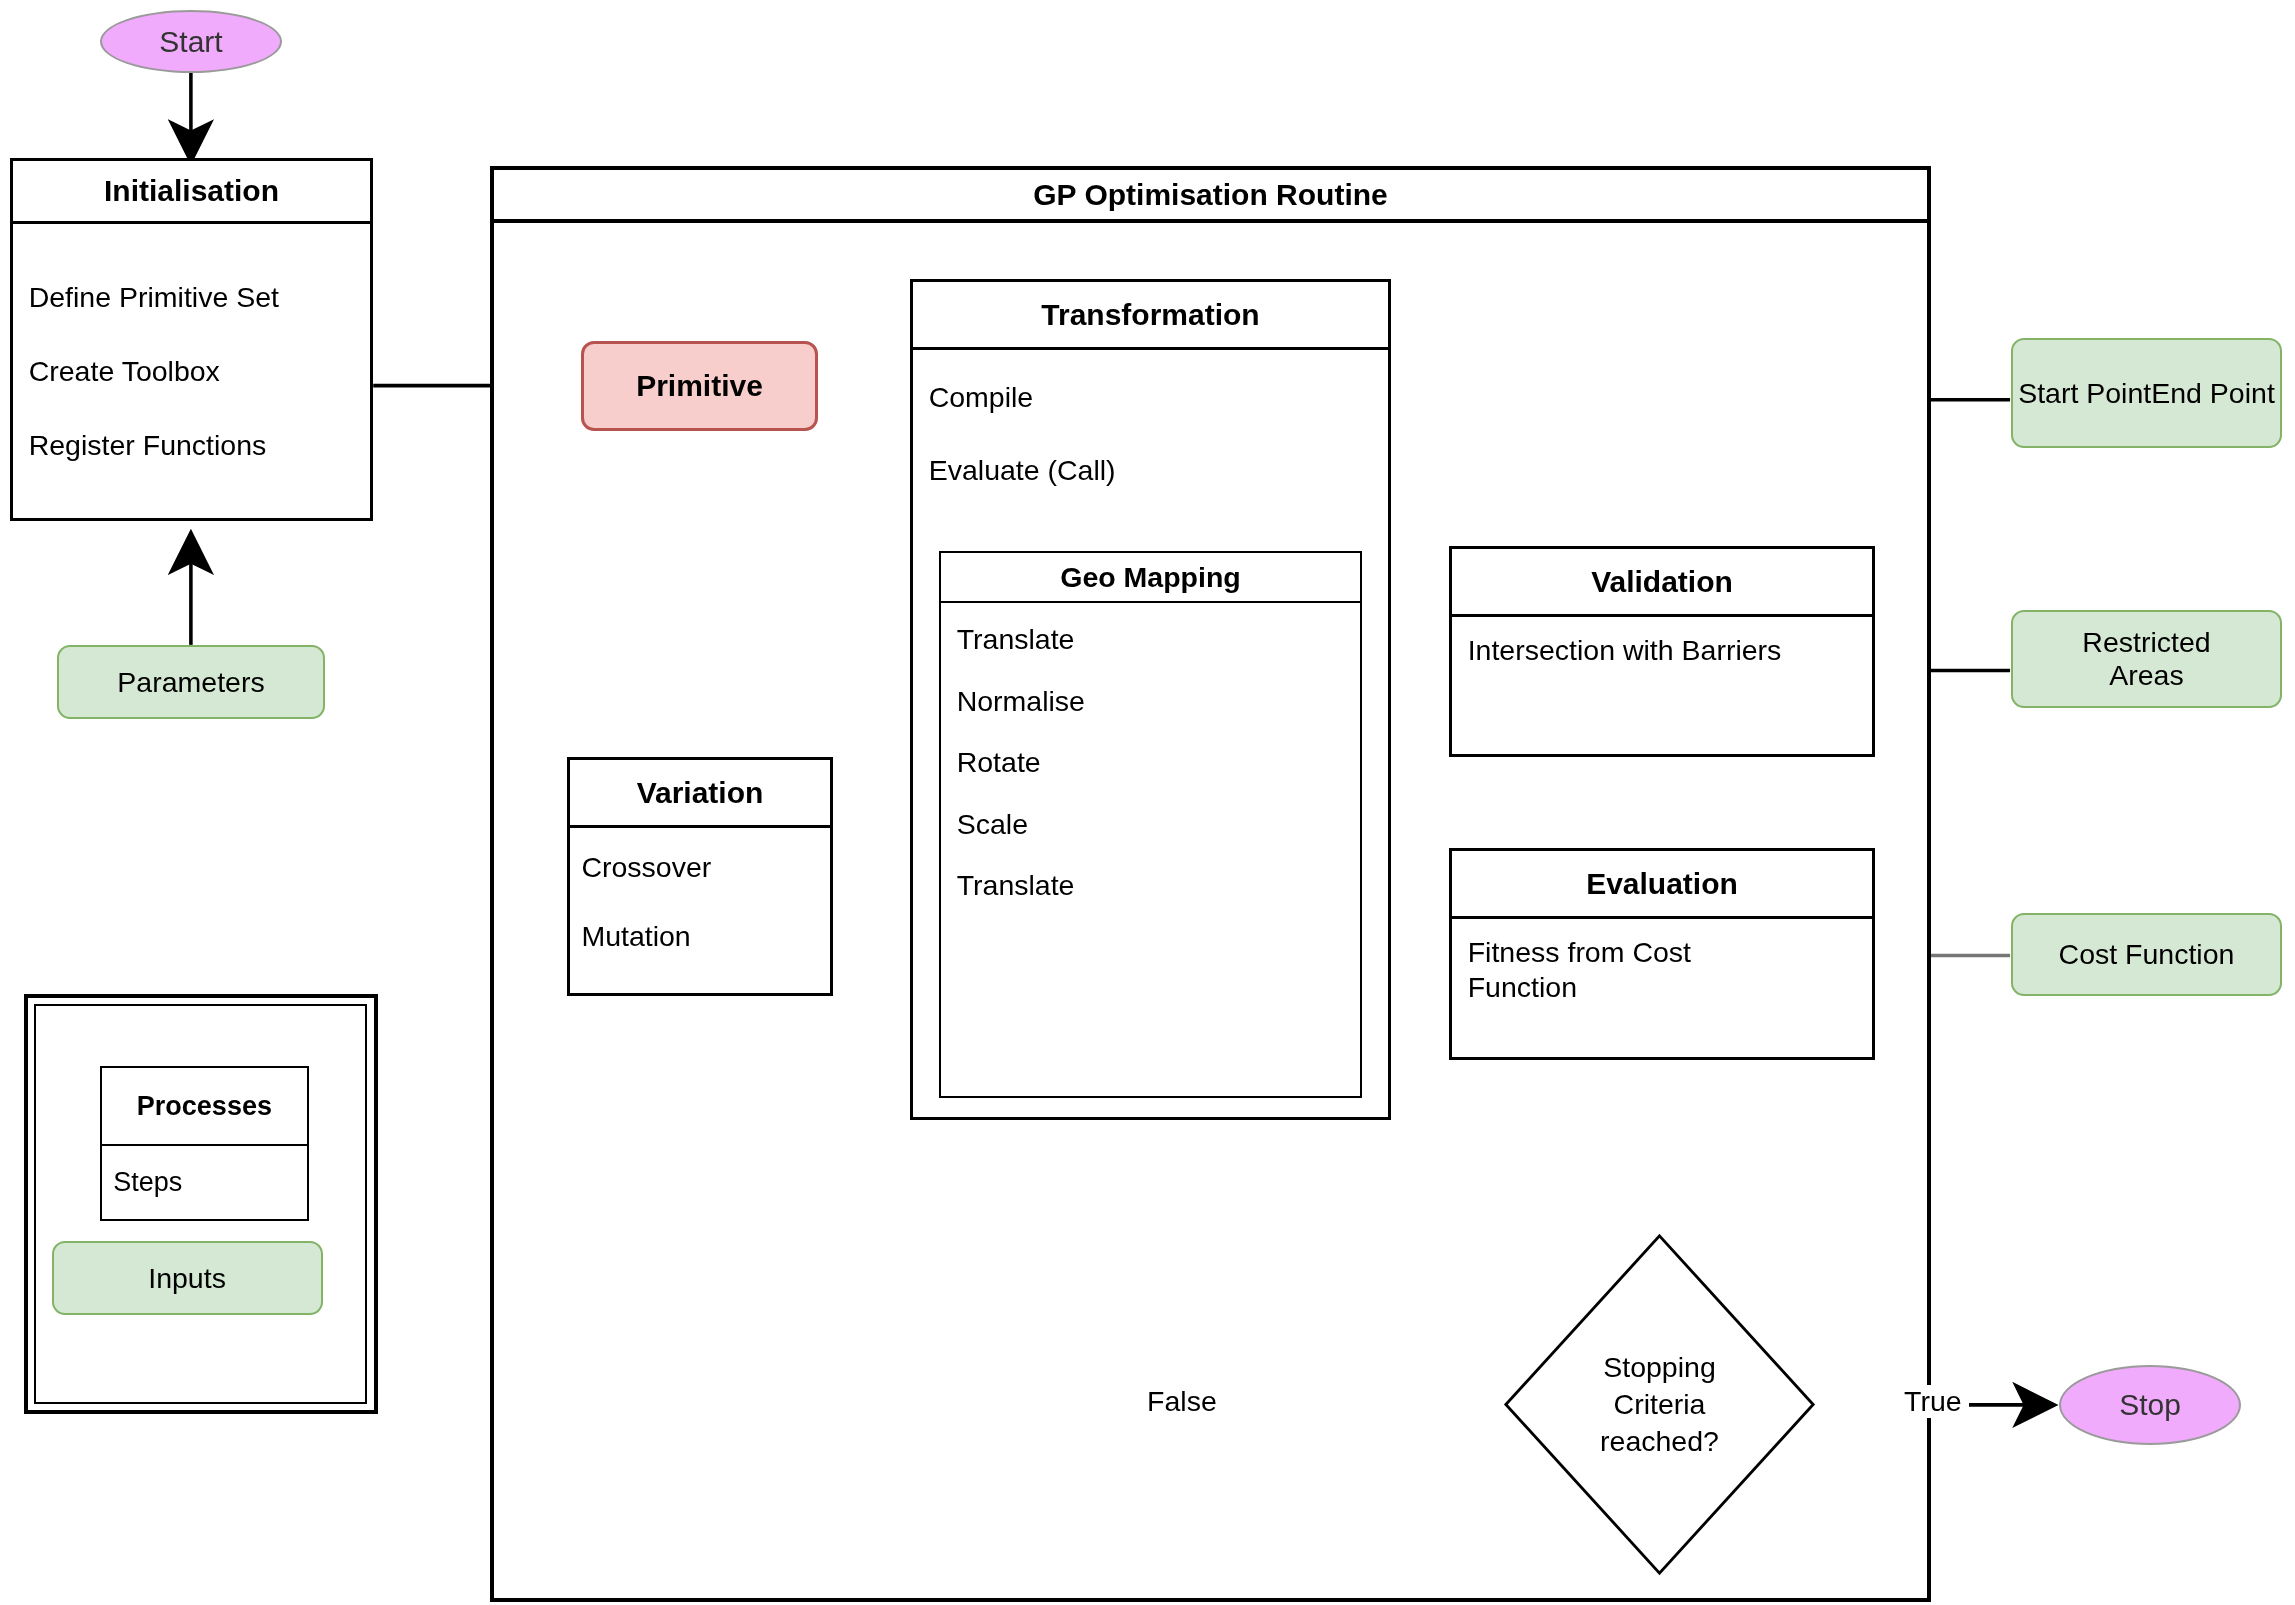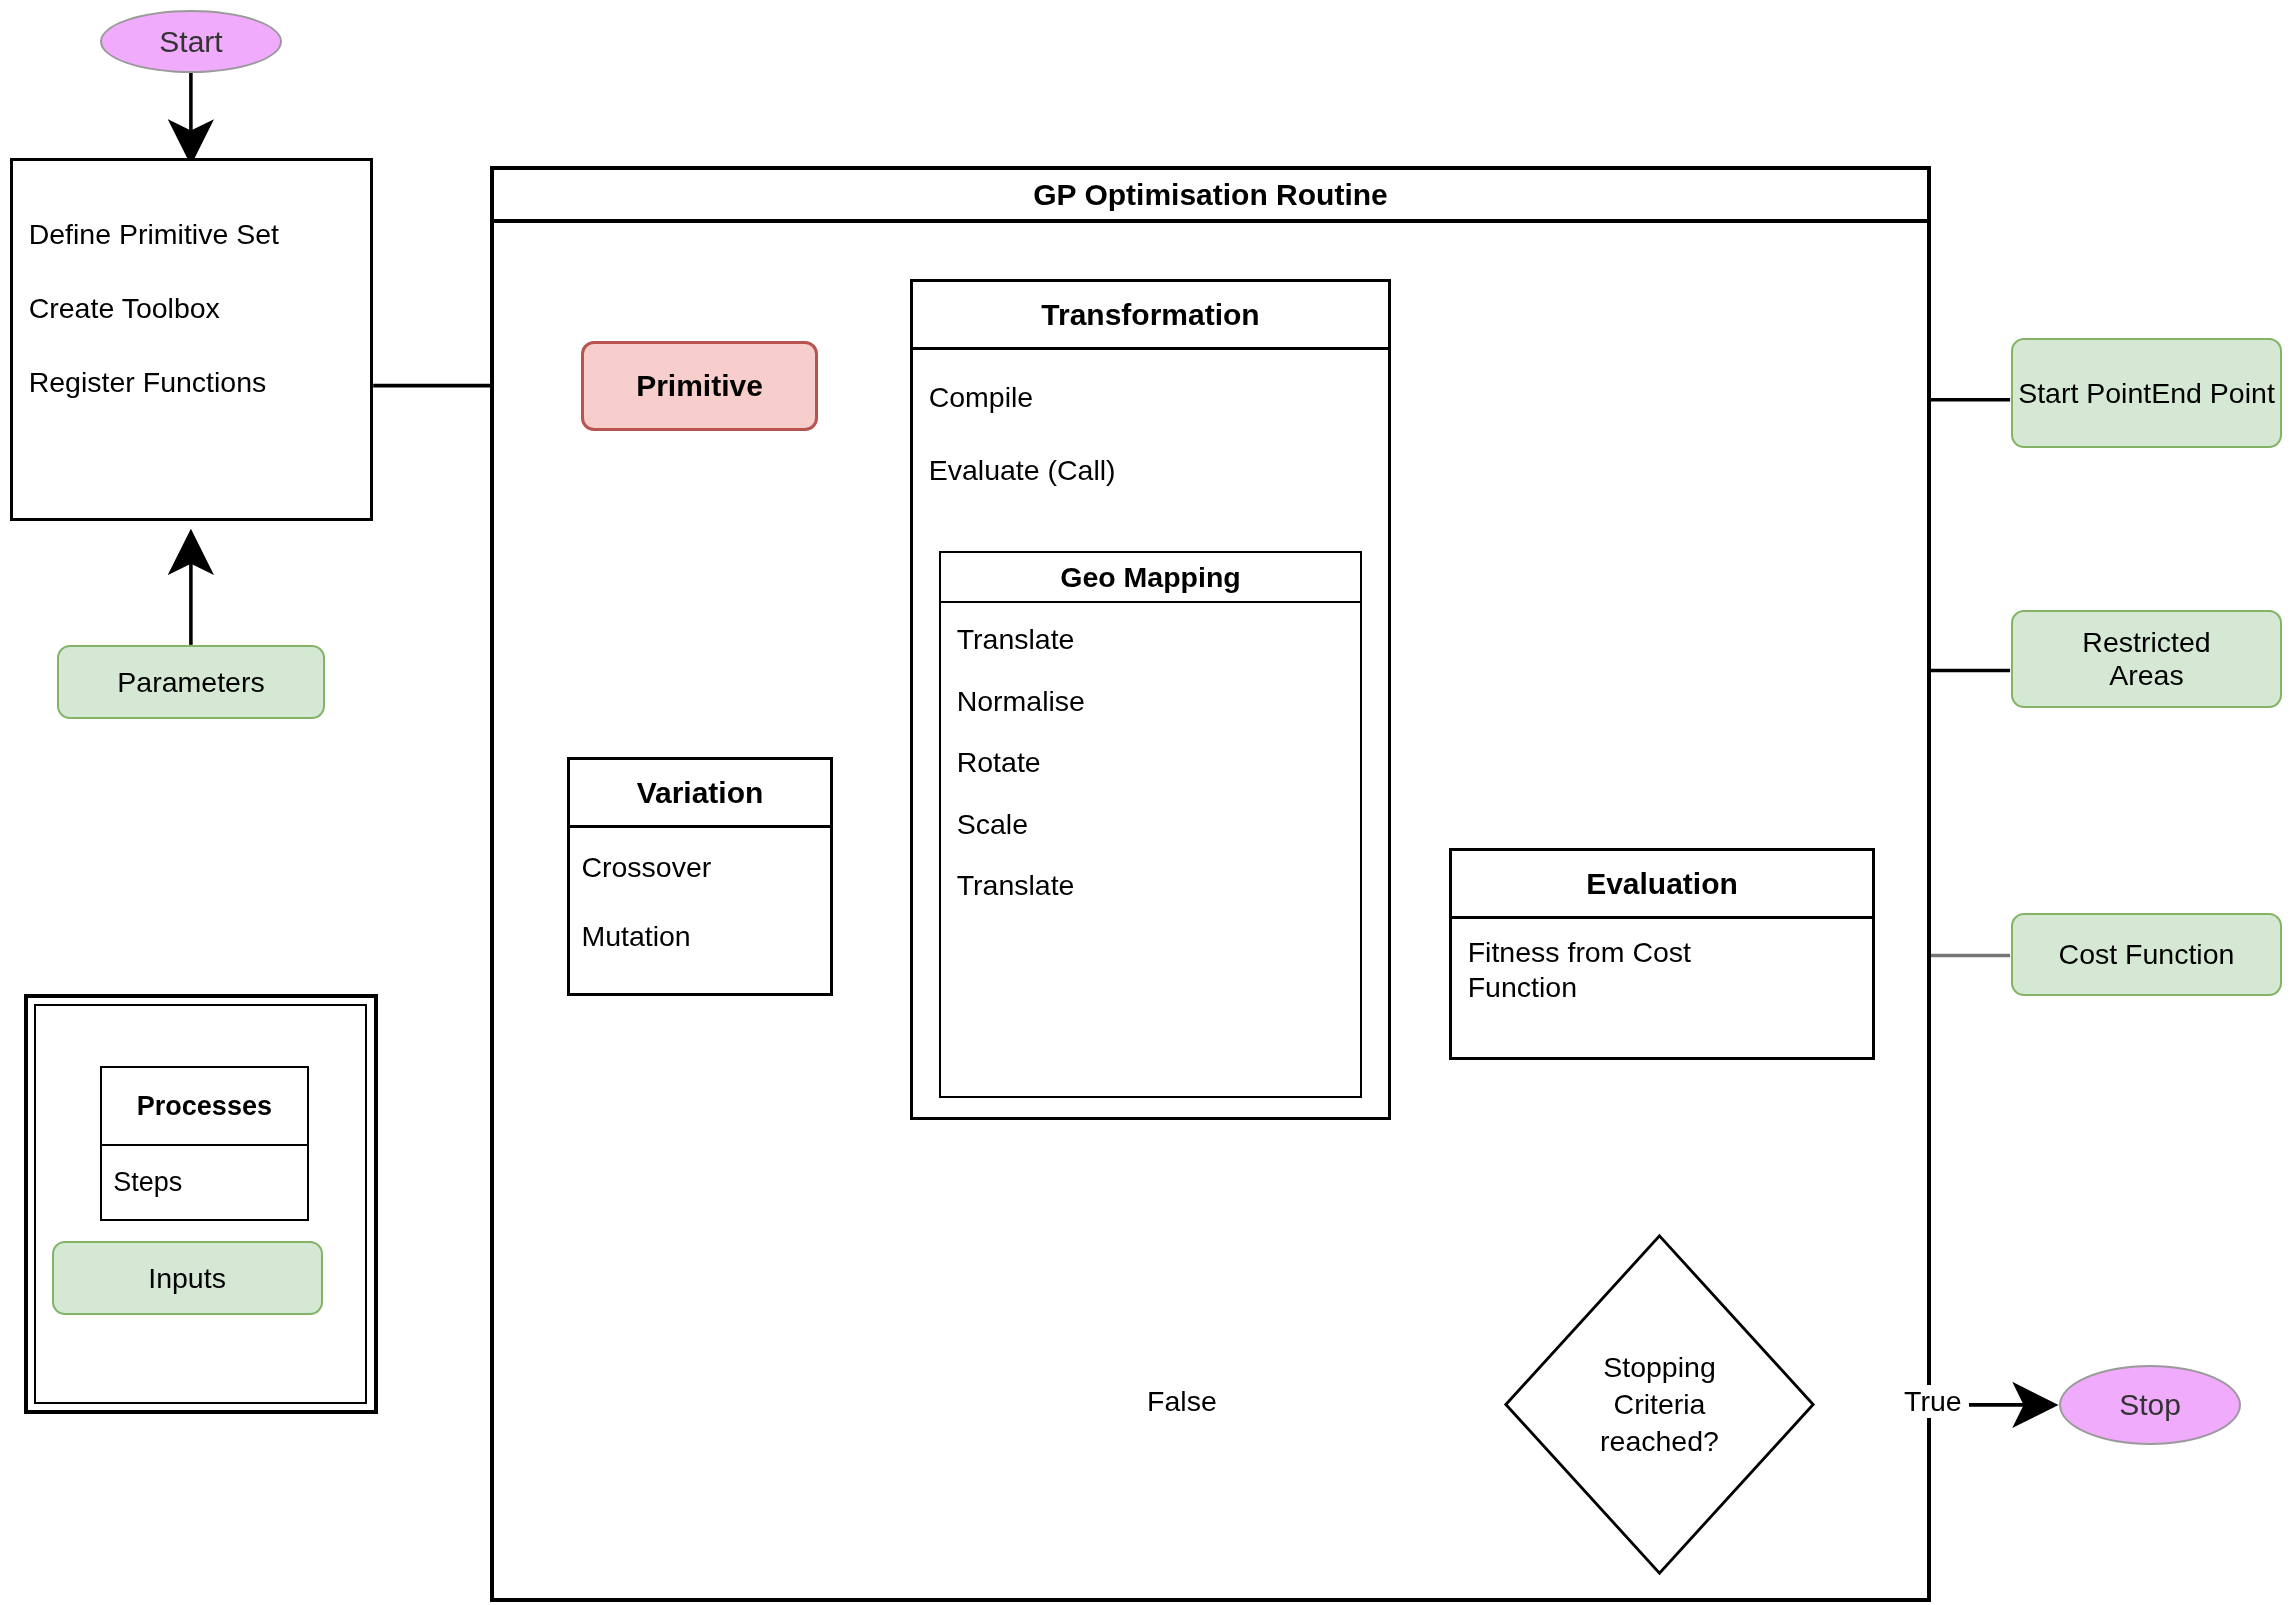--- a/index.html
+++ b/index.html
@@ -115,20 +115,21 @@
 
       <path d="M2110,1972 L1190,1972" marker-end="url(#ahg)"></path>
     </g>
   </svg>
 
   <div class="node ellipse" style="left:100px;top:10px;width:182px;height:63px;font-size:30px;">
     <span>Start</span>
   </div>
 
   <div class="node rect" style="left:10px;top:158px;width:363px;height:363px;--hdrh:63px;">
+    <div class="hdr" style="height:63px;font-size:30px;">Initialisation</div>
     <div class="body" style="font-size:28.5px;gap:41px;--hdrh:63px;">
       <div class="line">Define Primitive Set</div>
       <div class="line">Create Toolbox</div>
       <div class="line">Register Functions</div>
     </div>
   </div>
 
   <div class="node pill" style="left:57px;top:645px;width:268px;height:74px;font-size:28.5px;">
     <span>Parameters</span>
   </div>
@@ -167,20 +168,26 @@
     <div class="hdr" style="height:50px;font-size:28.5px;border-bottom-width:2.8px;">Geo Mapping</div>
     <div class="body" style="font-size:28.5px;--hdrh:66px;justify-content:flex-start;padding-top:20px;gap:28.5px;">
       <div class="line">Translate</div>
       <div class="line">Normalise</div>
       <div class="line">Rotate</div>
       <div class="line">Scale</div>
       <div class="line">Translate</div>
     </div>
   </div>
 
+  <div class="node rect" style="left:1449px;top:546px;width:426px;height:211px;--hdrh:68px;">
+    <div class="hdr" style="height:68px;font-size:30px;">Validation</div>
+    <div class="body" style="font-size:28.5px;--hdrh:68px;justify-content:flex-start;padding-top:15.7px;line-height:1.25;">
+      <div class="line" style="padding-right:64px;">Intersection with Barriers</div>
+    </div>
+  </div>
 
   <div class="node rect" style="left:1449px;top:848px;width:426px;height:212px;--hdrh:68px;">
     <div class="hdr" style="height:68px;font-size:30px;">Evaluation</div>
     <div class="body" style="font-size:28.5px;--hdrh:68px;justify-content:flex-start;padding-top:15.7px;line-height:1.25;">
       <div class="line" style="padding-right:64px;">Fitness from Cost Function</div>
     </div>
   </div>
 
   <div class="node rect" style="left:567px;top:757px;width:266px;height:239px;--hdrh:68px;">
     <div class="hdr" style="height:68px;font-size:30px;">Variation</div>

